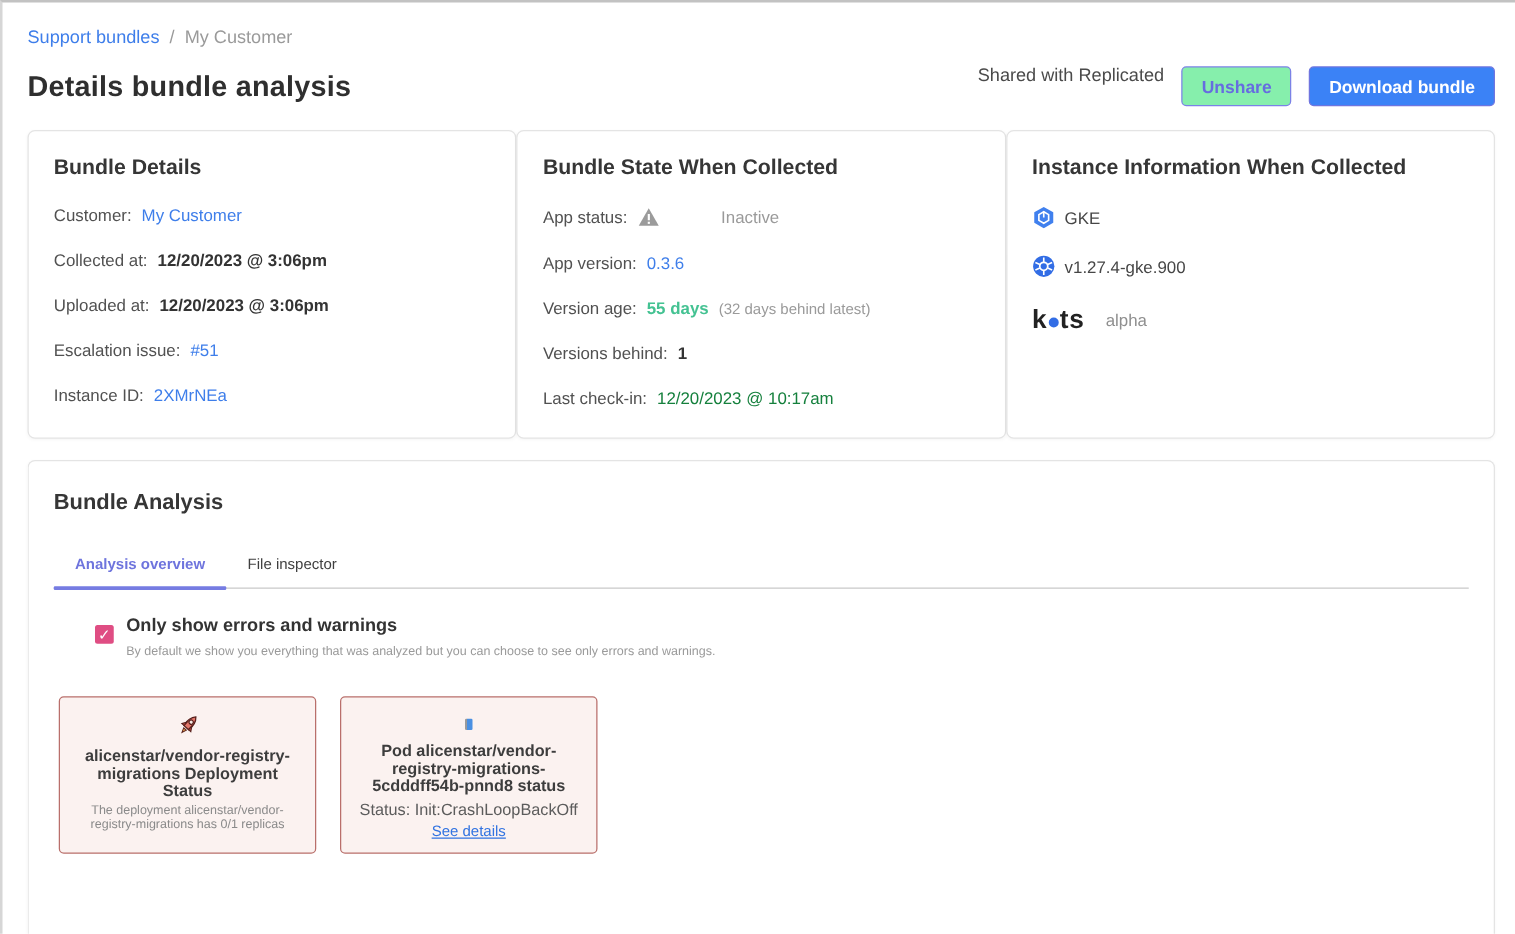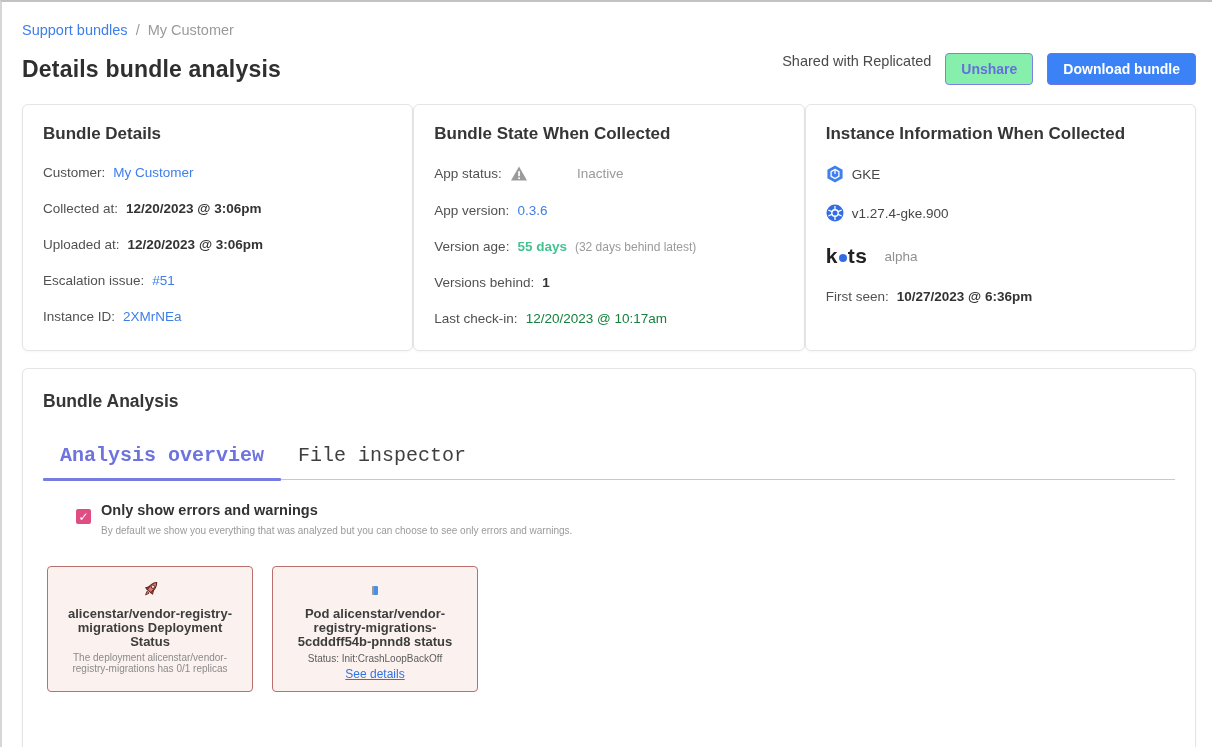--- a/index.html
+++ b/index.html
@@ -52,21 +52,21 @@
   .kots-o { display: inline-block; width: 8px; height: 8px; border: 4.5px solid #326de5; border-radius: 50%; margin: 3px 1px 0 1px; }
   .kots-version { color: #8f8f8f; font-size: 13.5px; margin-left: 9px; font-weight: 400; }
 
   
   .panel {
     margin-top: 17px; border: 1px solid #e4e4e4; border-radius: 6px 6px 0 0; border-bottom: none;
     background: #fff; box-shadow: 0 1px 3px rgba(0,0,0,.04); height: 420px; padding: 22px 0 0 0;
   }
   .panel h2 { font-size: 17.5px; font-weight: 700; color: #363636; padding: 0 20px; }
   .tabs { display: flex; margin: 22px 20px 0 20px; border-bottom: 1px solid #c9c9c9; }
-  .tab { font-size: 20px; padding: 10px 17px 12px 17px; color: #3f3f3f; cursor: pointer; position: relative; font-family: Liberation Mono, monospace; }
+  .tab { font-size: 12px; padding: 10px 17px 12px 17px; color: #3f3f3f; cursor: pointer; position: relative; }
   .tab.active { color: #6e74dd; font-weight: 700; }
   .tab.active::after { content: ""; position: absolute; left: 0; right: 0; bottom: -2px; height: 3px; background: #767ce2; border-radius: 1px; }
 
   .filter-row { display: flex; align-items: flex-start; gap: 10px; margin: 22px 20px 0 53px; }
   .checkbox {
     width: 15px; height: 15px; border-radius: 2px; background: #df4d83; flex: 0 0 auto;
     display: flex; align-items: center; justify-content: center; margin-top: 7px; cursor: pointer;
   }
   .checkbox .check { color: #fff; font-size: 12px; font-weight: 700; line-height: 1; }
   .filter-label { font-size: 14.5px; font-weight: 700; color: #333; }
@@ -75,21 +75,21 @@
   
   .error-cards { display: flex; gap: 19px; margin: 30px 20px 0 24px; }
   .error-card {
     width: 206px; height: 126px; background: #fbf2f0; border: 1px solid #b96f6b; border-radius: 4px;
     display: flex; flex-direction: column; align-items: center; text-align: center;
     padding: 10px 14px; cursor: pointer;
   }
   .ec-icon { height: 26px; display: flex; align-items: center; justify-content: center; }
   .ec-title { font-size: 13px; font-weight: 700; color: #3d3d3d; line-height: 14px; margin-top: 4px; }
   .ec-desc { font-size: 10px; color: #8a8a8a; line-height: 10.5px; margin-top: 4px; }
-  .ec-status { font-size: 10px; color: #5c5c5c; margin-top: 4px; }
+  .ec-status { font-size: 13px; color: #5c5c5c; margin-top: 4px; }
   .ec-link { font-size: 12px; color: #3173e1; text-decoration: underline; margin-top: 3px; cursor: pointer; }
   .img-ph { width: 6px; height: 9px; background: linear-gradient(to right, #9a9a9a 30%, #4a90e2 30%); border-radius: 1px; }
 </style>
 </head>
 <body>
 
 <div class="page">
 
   <div class="breadcrumb">
     <a>Support bundles</a>
@@ -194,24 +194,20 @@
         <span style="font-weight:500;color:#464646;">v1.27.4-gke.900</span>
       </div>
       <div class="info-row tight">
         <span class="kots-logo">
             <span>k</span>
             <span class="kots-o"></span>
             <span>ts</span>
           </span>
         <span class="kots-version">alpha</span>
       </div>
-      <div class="info-row">
-        <span class="lbl">First seen:</span>
-        <span class="val-strong">10/27/2023 @ 6:36pm</span>
-      </div>
     </section>
 
   </div>
 
   <section class="panel">
     <h2>Bundle Analysis</h2>
 
     <div class="tabs">
       <div class="tab active">Analysis overview</div>
       <div class="tab">File inspector</div>

